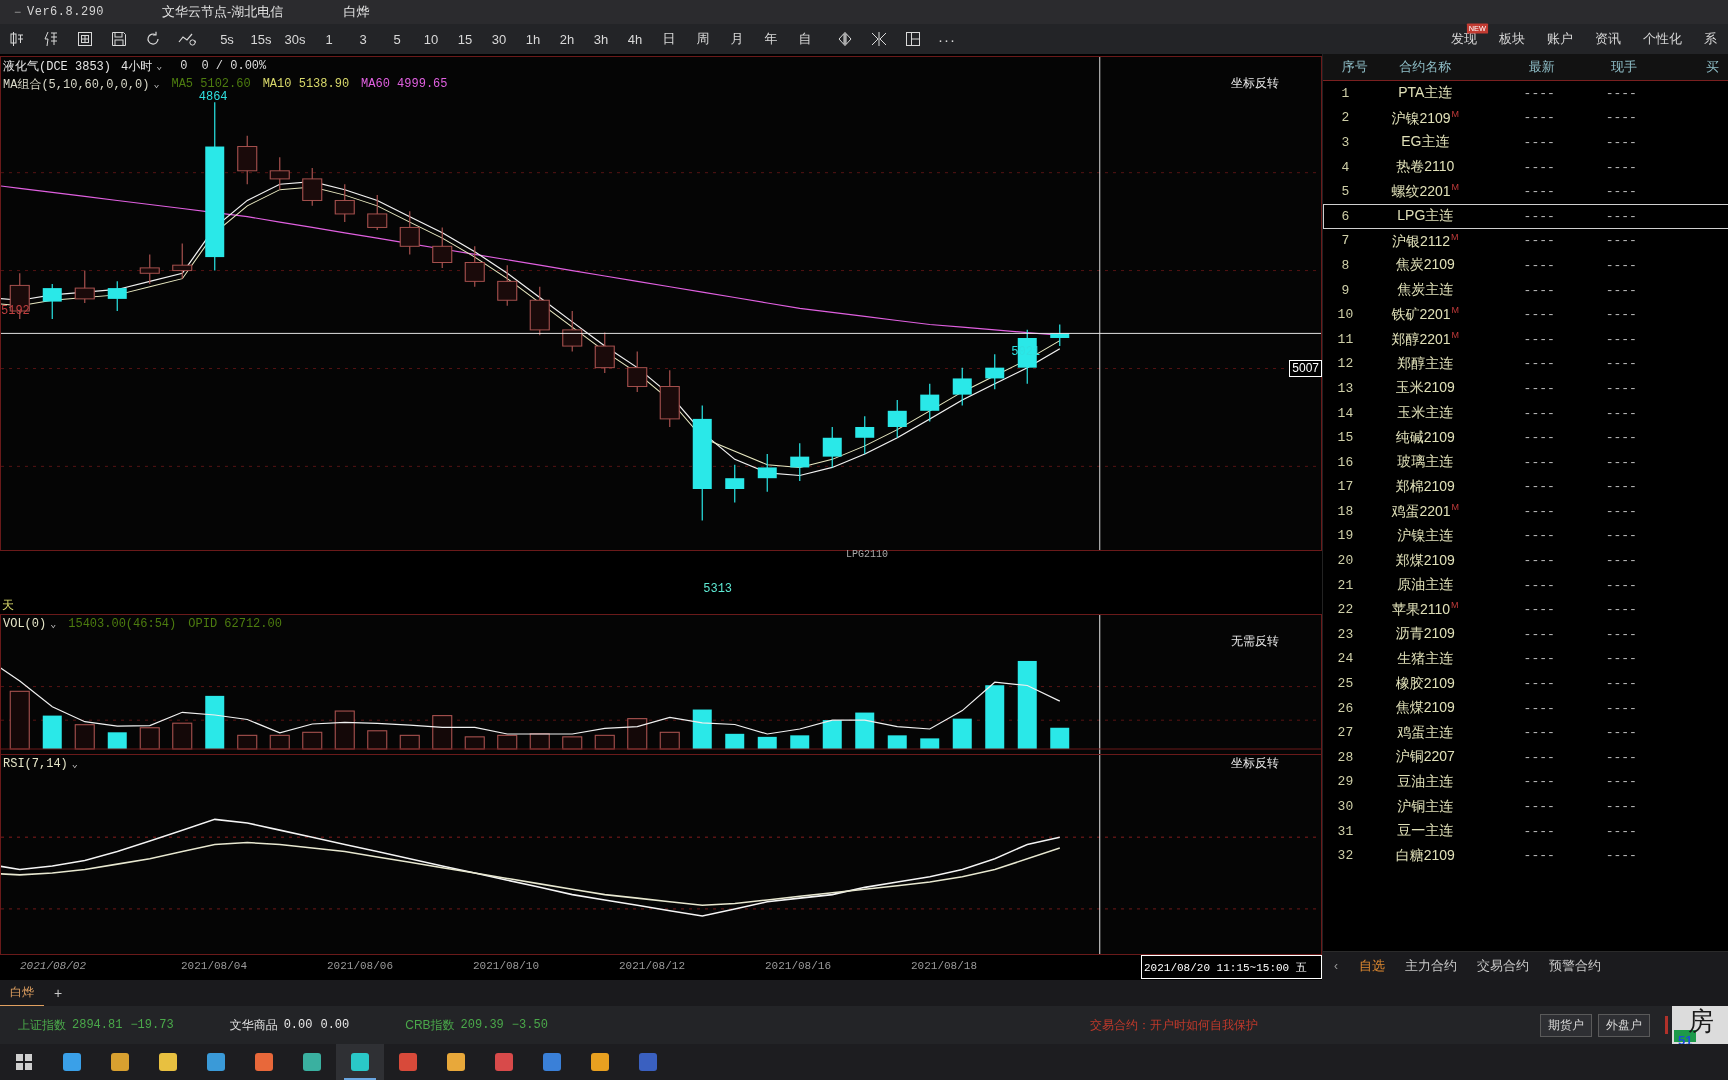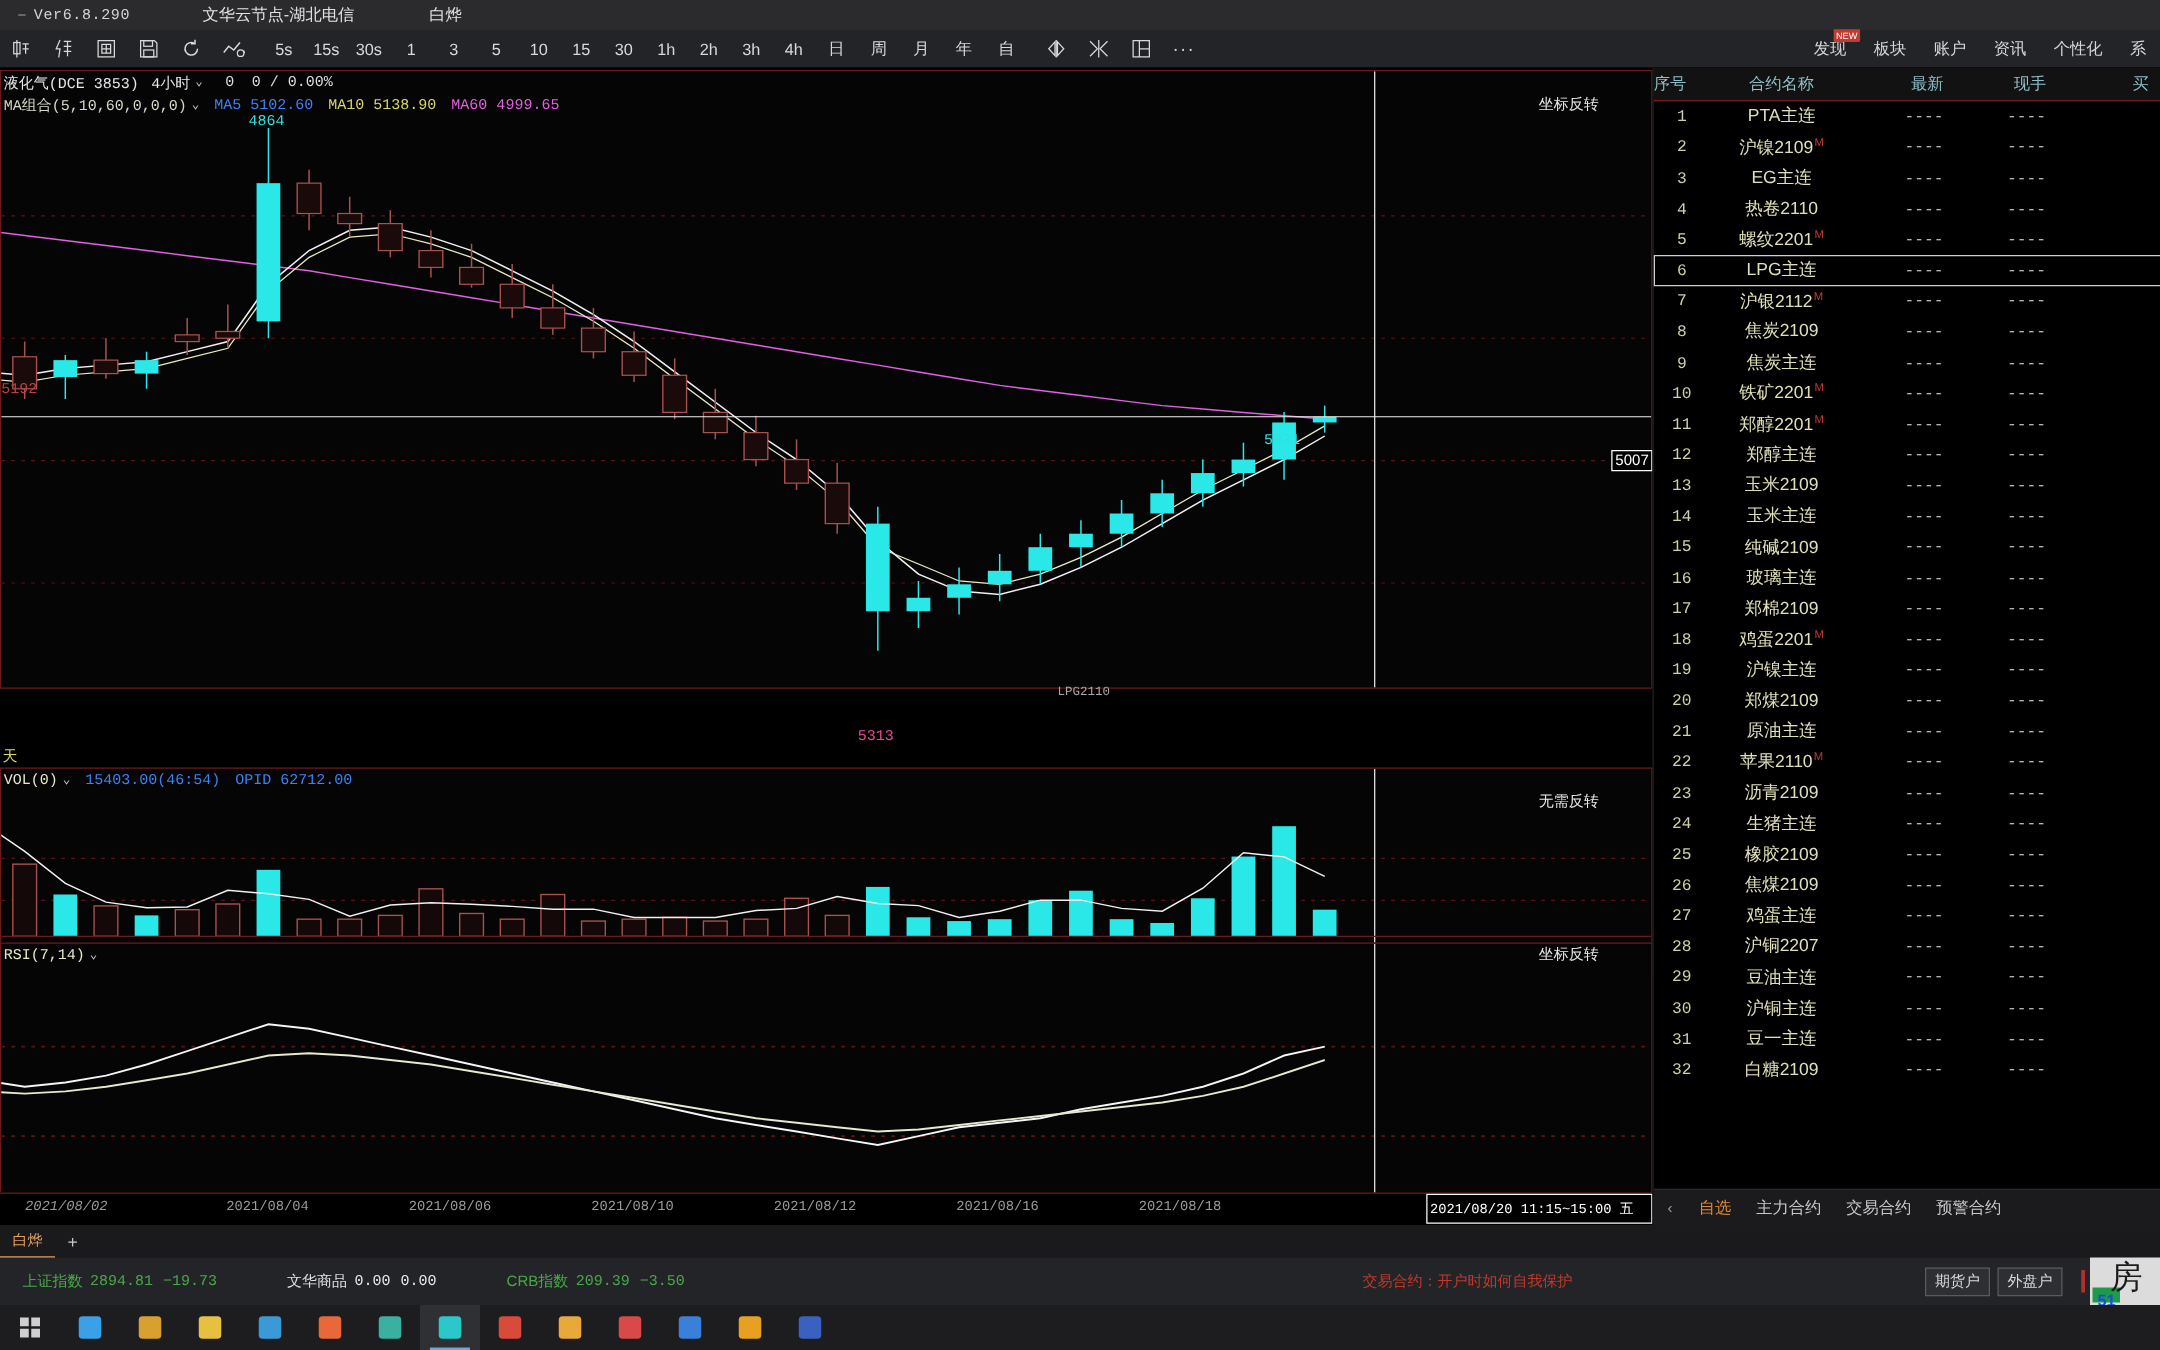--- a/index.html
+++ b/index.html
@@ -34,50 +34,50 @@
   .pane.rsi{top:700px;height:220px;}
 
   .hdr{position:absolute;left:0;top:0;height:18px;display:flex;align-items:center;font-size:12px;white-space:nowrap;padding-left:2px;font-family:"Liberation Mono","DejaVu Sans Mono",monospace;}
   .hdr2{position:absolute;left:0;top:18px;height:18px;display:flex;align-items:center;font-size:12px;white-space:nowrap;padding-left:2px;font-family:"Liberation Mono","DejaVu Sans Mono",monospace;}
   .sym{color:#e6e6e6;}
   .period{color:#e6e6e6;margin-left:10px;}
   .chev{display:inline-block;margin-left:4px;color:#cfcfcf;font-size:10px;}
   .zero{color:#dcdcdc;margin-left:18px;}
   .zero2{color:#dcdcdc;margin-left:14px;}
   .ma-name{color:#d8d8c8;}
-  .ma5{color:#3b82f6;margin-left:12px;}
+  .ma5{color:#4d7c0f;margin-left:12px;}
   .ma10{color:#d8d86a;margin-left:12px;}
   .ma60{color:#e060e0;margin-left:12px;}
   .volhdr{color:#e6e6c8;}
   .rsihdr{color:#e6e6c8;}
 
   .revlabel{position:absolute;right:42px;font-size:12px;color:#e8e8e8;}
 
   
   .csvg{position:absolute;left:0;top:0;width:100%;height:100%;}
 
   
   .pricetag{position:absolute;border:1px solid #fff;background:#000;color:#fff;font-size:12px;padding:0 2px;font-family:Liberation Sans, sans-serif;line-height:15px;}
 
   .cand-label{position:absolute;font-size:12px;font-family:"Liberation Mono","DejaVu Sans Mono",monospace;}
   .lbl-high{color:#2fe0e0;}
-  .lbl-low{color:#ec4899;}
+  .lbl-low{color:#5eead4;margin-left:17px;}
   .lbl-left{color:#c04040;}
   .lbl-contract{position:absolute;font-size:10px;color:#a8a8a8;font-family:"Liberation Mono","DejaVu Sans Mono",monospace;}
   .tianlbl{position:absolute;font-size:12px;color:#d8d86a;font-family:"Liberation Mono","DejaVu Sans Mono",monospace;}
 
   
   .dateaxis{position:absolute;left:0;top:900px;width:1322px;height:26px;background:#000;border-top:1px solid #6a1a1a;}
   .dt{position:absolute;top:5px;font-size:11px;color:#9a9a9a;font-family:"Liberation Mono","DejaVu Sans Mono",monospace;transform:translateX(-50%);}
   .dt-cur{position:absolute;top:0px;height:24px;line-height:24px;border:1px solid #fff;background:#000;color:#fff;font-size:11px;padding:0 2px;font-family:"Liberation Mono","DejaVu Sans Mono",monospace;box-sizing:border-box;}
 
   
   .quotes{position:absolute;left:1322px;top:54px;width:406px;height:926px;background:#000;border-left:1px solid #222;}
   .qhead{display:flex;align-items:center;height:26px;font-size:13px;color:#8fbfc8;background:#121212;border-bottom:1px solid #7a2020;}
-  .qhead .c-idx{width:46px;text-align:left;}
+  .qhead .c-idx{width:46px;text-align:right;}
   .qhead .c-name{width:118px;text-align:center;}
   .qhead .c-last{width:74px;text-align:right;padding-right:10px;}
   .qhead .c-vol{width:74px;text-align:right;padding-right:10px;}
   .qhead .c-x{width:74px;text-align:right;padding-right:10px;}
   .qrow{display:flex;align-items:center;height:24.6px;font-size:14px;color:#d8d8a8;cursor:pointer;position:relative;}
   .qrow .c-idx{width:46px;text-align:center;color:#cfcfa8;font-size:13px;font-family:"Liberation Mono","DejaVu Sans Mono",monospace;}
   .qrow .c-name{width:118px;text-align:center;color:#e0e0b8;position:relative;}
   .qrow .c-last,.qrow .c-vol,.qrow .c-x{width:74px;text-align:right;padding-right:10px;color:#bdbdbd;font-family:"Liberation Mono","DejaVu Sans Mono",monospace;font-size:13px;}
   .qrow.sel{outline:1px solid #cfcfcf;outline-offset:-1px;}
   .mflag{color:#c03a3a;font-size:9px;vertical-align:super;margin-left:1px;}

